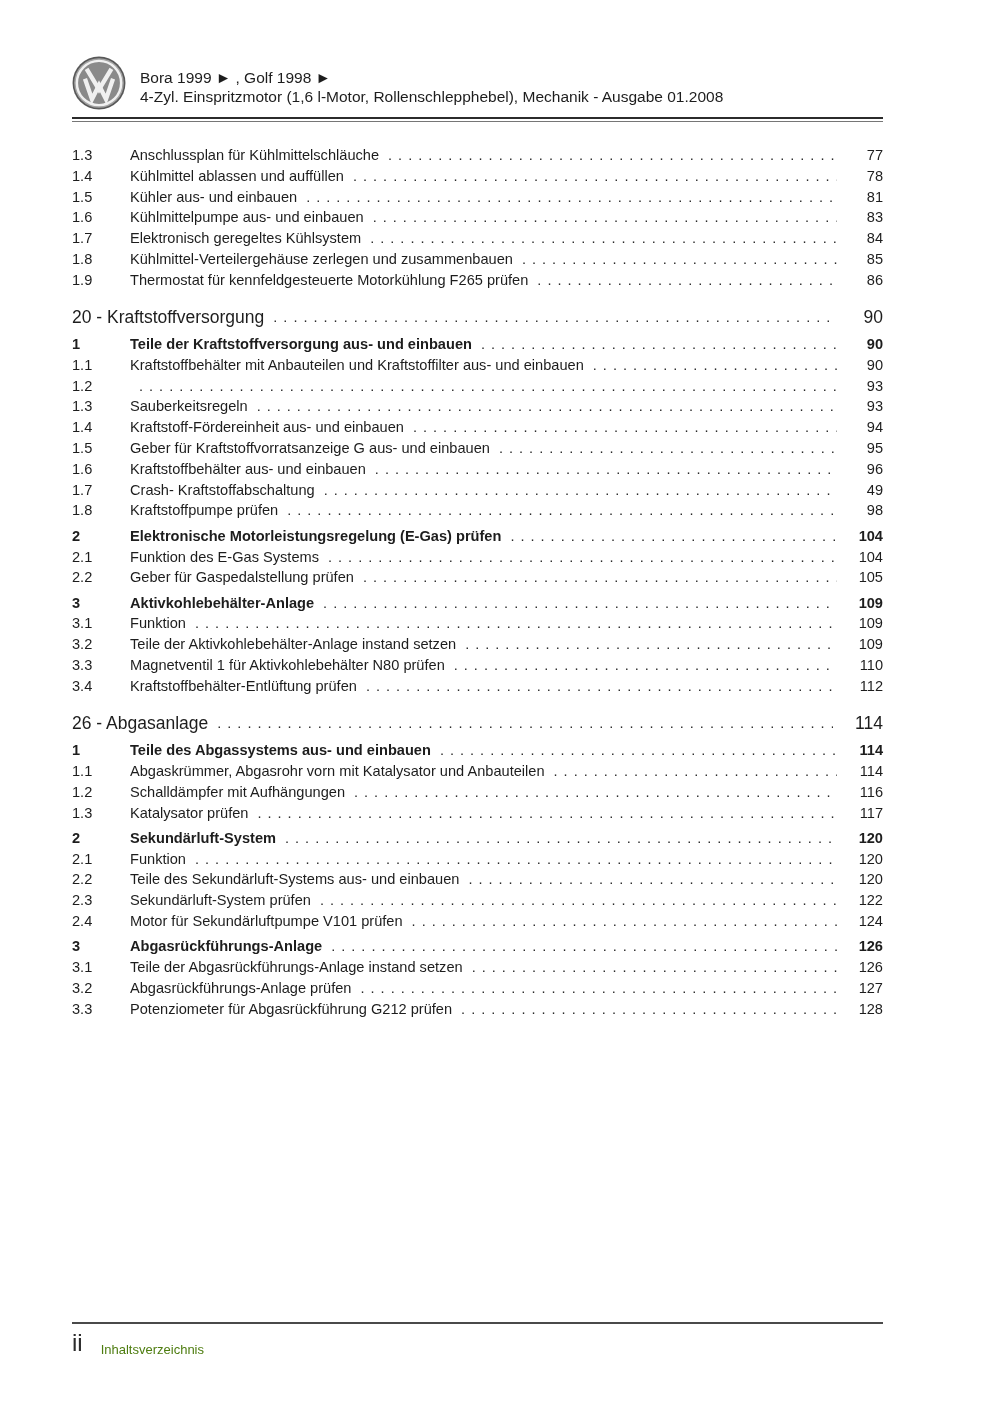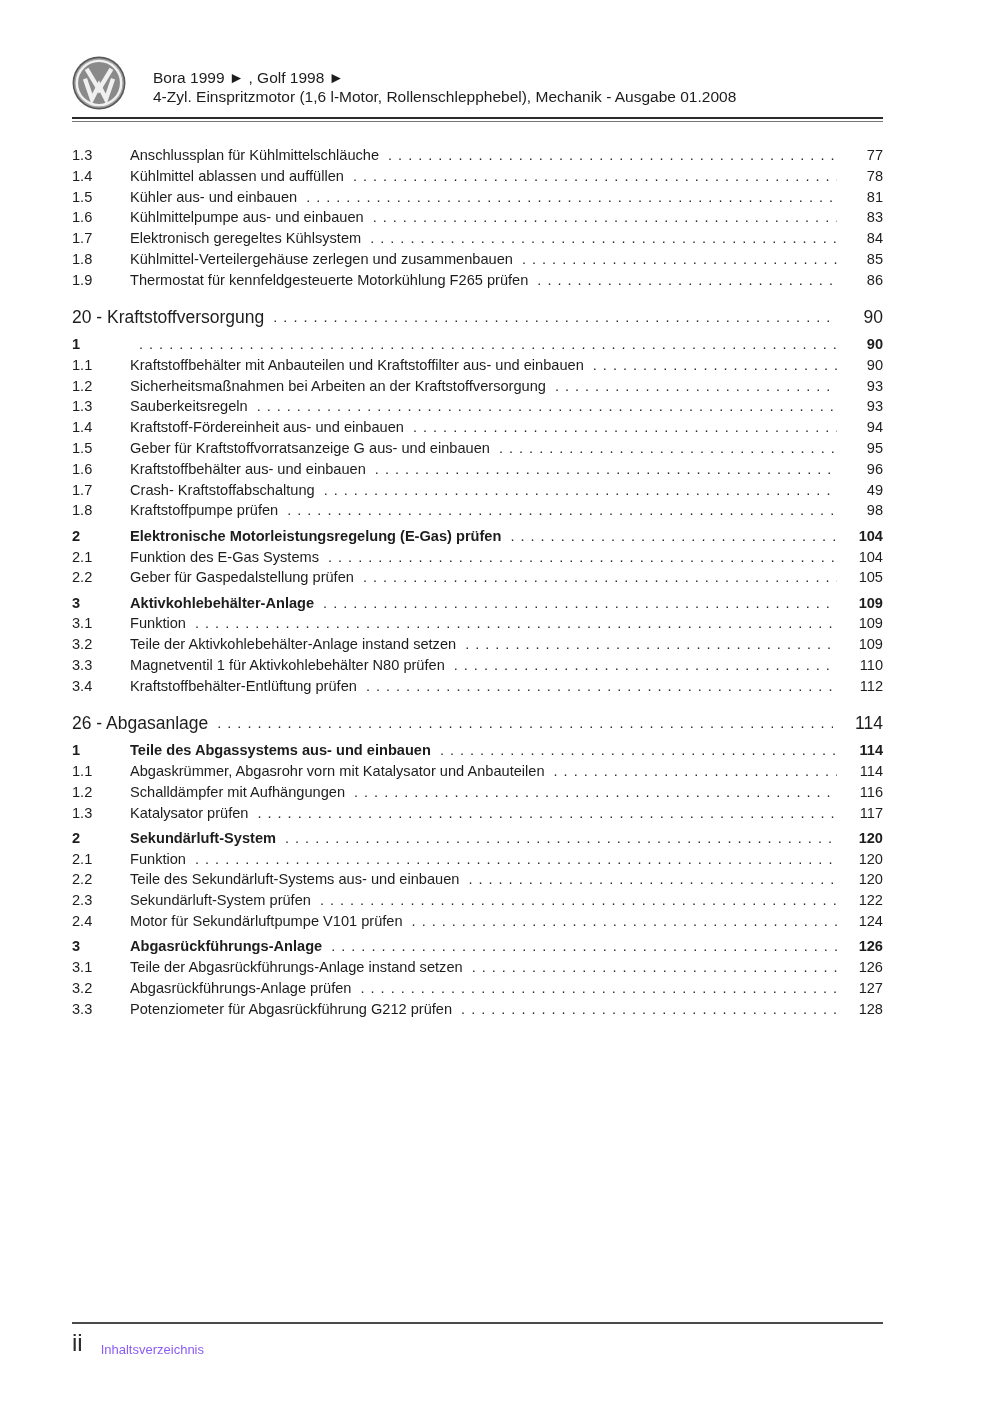--- a/index.html
+++ b/index.html
@@ -7,21 +7,21 @@
     position:relative;
     width:999px; height:1414px;
     margin:0 auto;
     background:#ffffff;
     font-family:"Liberation Sans","DejaVu Sans",sans-serif;
     color:#1d1d1d;
     overflow:hidden;
   }
 
   
-  .header { position:absolute; left:72px; top:56px; width:811px; display:flex;gap:13px; }
+  .header { position:absolute; left:72px; top:56px; width:811px; display:flex; }
   .logo { width:54px; height:54px; flex:none; margin-right:14px; }
   .header-text { padding-top:12px; font-size:15.5px; line-height:19px; white-space:nowrap; }
   .header-rule {
     position:absolute; left:72px; top:117px; width:811px;
     height:2px; border-top:2px solid #2b2b2b; border-bottom:1px solid #767676;
   }
 
   
   .toc { position:absolute; left:72px; top:145px; width:811px; }
   .row {
@@ -52,21 +52,21 @@
   .heading-row .h-label { flex:none; }
   .heading-row .h-page { flex:none; min-width:36px; text-align:right; }
 
   
   .footer {
     position:absolute; left:72px; top:1322px; width:811px;
     border-top:2px solid #4a4a4a;
   }
   .footer-inner { display:flex; align-items:flex-end; padding-top:5px; }
   .footer-page { font-size:24px; color:#2b2b2b; margin-right:18px; line-height:28px; }
-  .footer-label { font-size:13px; color:#8b5cf6; }
+  .footer-label { font-size:13px; color:#4d7c0f; }
 </style>
 </head>
 <body>
 
 <div class="page">
 
   <div class="header">
     <svg class="logo" viewBox="0 0 100 100" aria-hidden="true">
       <circle cx="50" cy="50" r="49" fill="#585858"></circle>
       <circle cx="50" cy="50" r="46" fill="#a3a3a3"></circle>
@@ -134,34 +134,34 @@
 </div>
       <div class="block">
   <div class="heading-row">
     <span class="h-label">20 - Kraftstoffversorgung</span>
     <span class="leader"></span>
     <span class="h-page">90</span>
   </div>
 
   <div class="row bold">
     <span class="num">1</span>
+    <span class="title">Teile der Kraftstoffversorgung aus- und einbauen</span>
     <span class="leader"></span>
     <span class="page-num">90</span>
   </div>
 
   <div class="row">
     <span class="num">1.1</span>
     <span class="title">Kraftstoffbehälter mit Anbauteilen und Kraftstoffilter aus- und einbauen</span>
     <span class="leader"></span>
     <span class="page-num">90</span>
   </div>
 
   <div class="row">
     <span class="num">1.2</span>
-    <span class="title">Sicherheitsmaßnahmen bei Arbeiten an der Kraftstoffversorgung</span>
     <span class="leader"></span>
     <span class="page-num">93</span>
   </div>
 
   <div class="row">
     <span class="num">1.3</span>
     <span class="title">Sauberkeitsregeln</span>
     <span class="leader"></span>
     <span class="page-num">93</span>
   </div>

